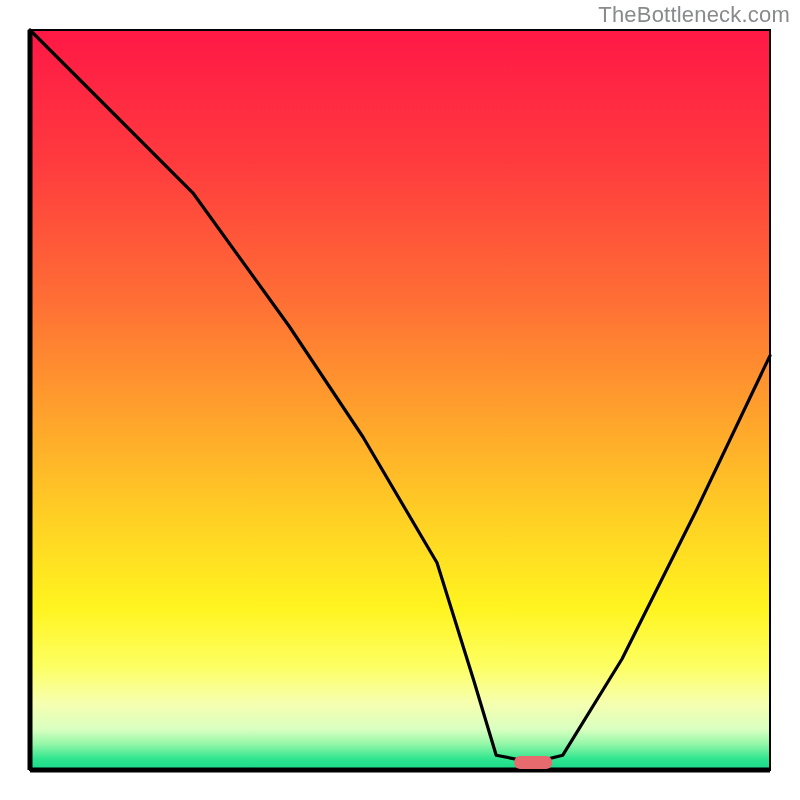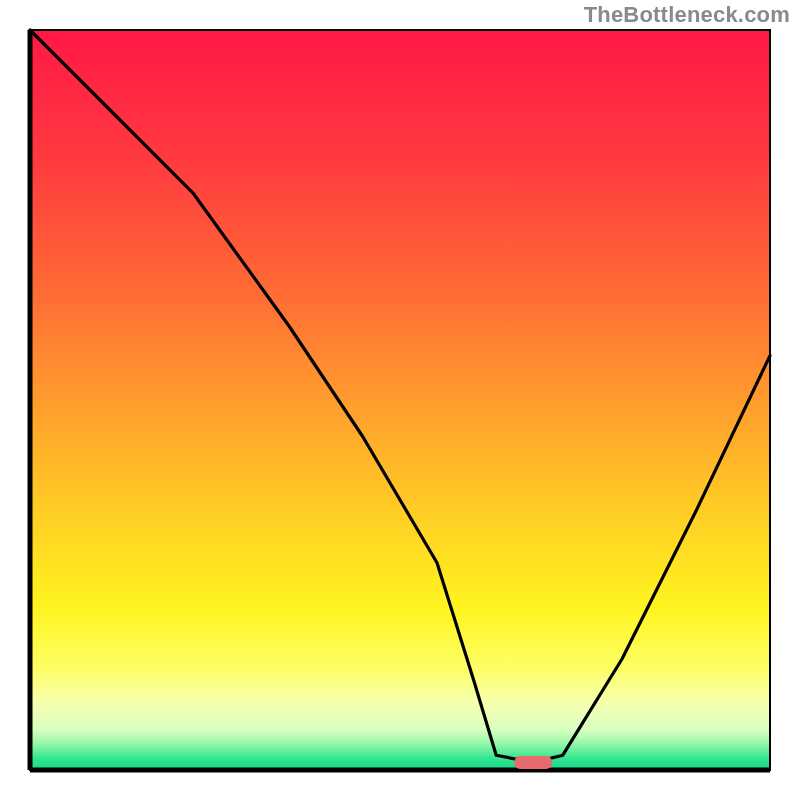--- a/index.html
+++ b/index.html
@@ -14,21 +14,21 @@
     position: relative;
     width: 800px;
     height: 800px;
   }
   .attribution {
     position: absolute;
     top: 2px;
     right: 10px;
     color: #888a8c;
     font-size: 22px;
-    font-weight: 700;
+    font-weight: 400;
     letter-spacing: 0.2px;
   }
   svg { display: block; }
 </style>
 </head>
 <body>
 
 <div class="stage">
   <div class="attribution">TheBottleneck.com</div>
 

